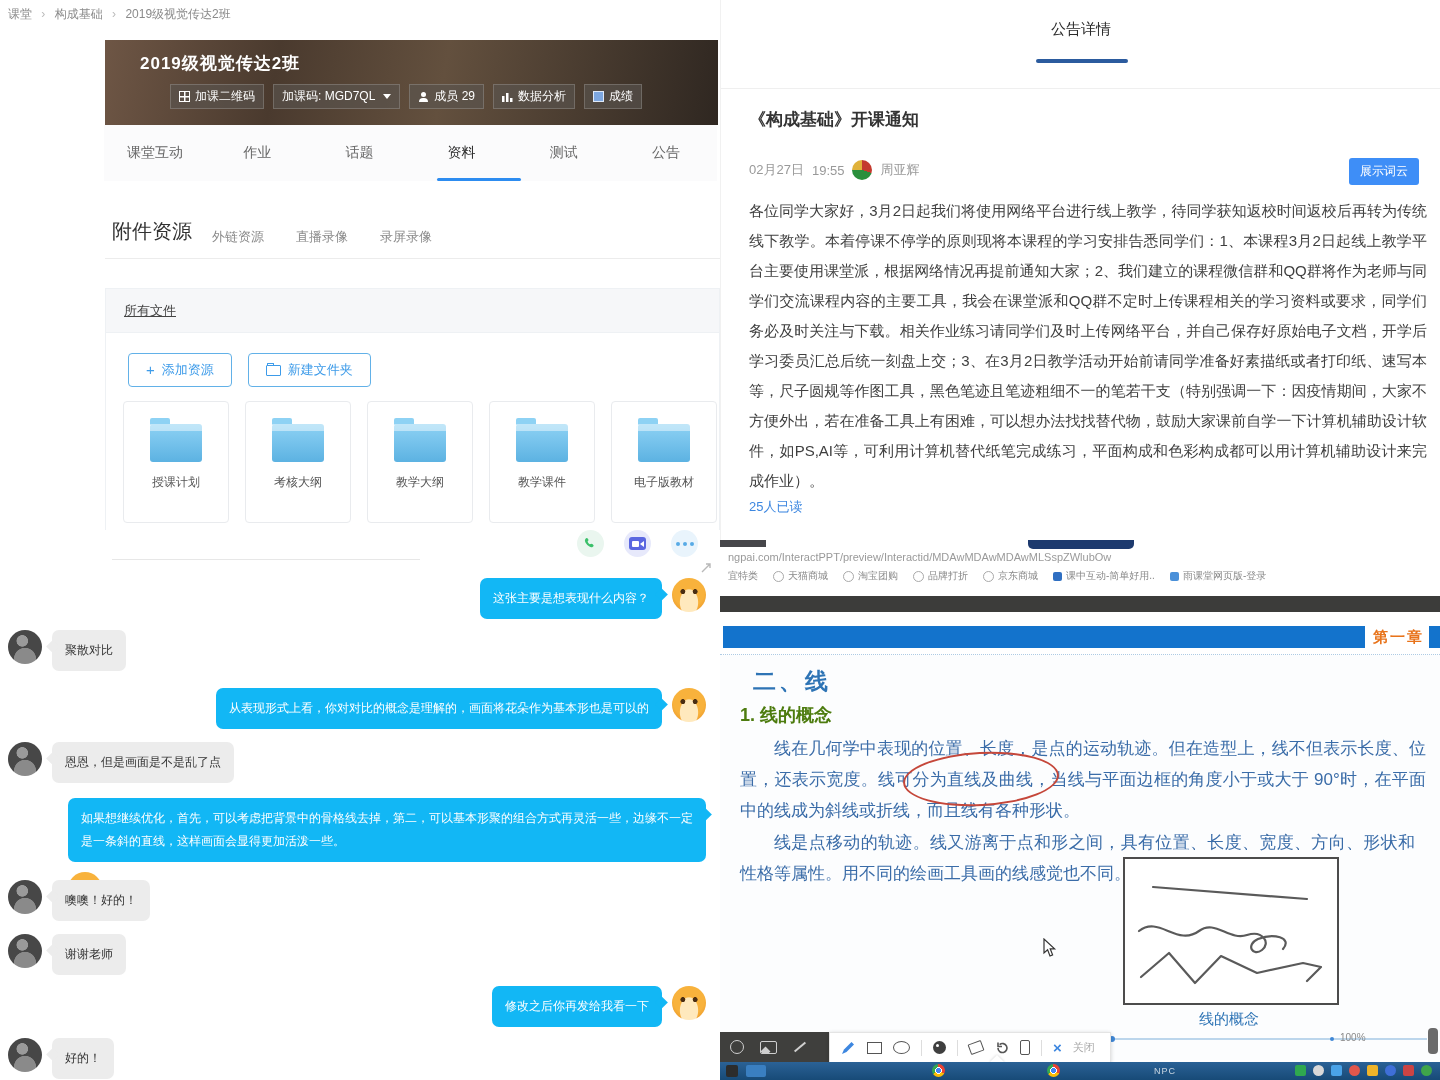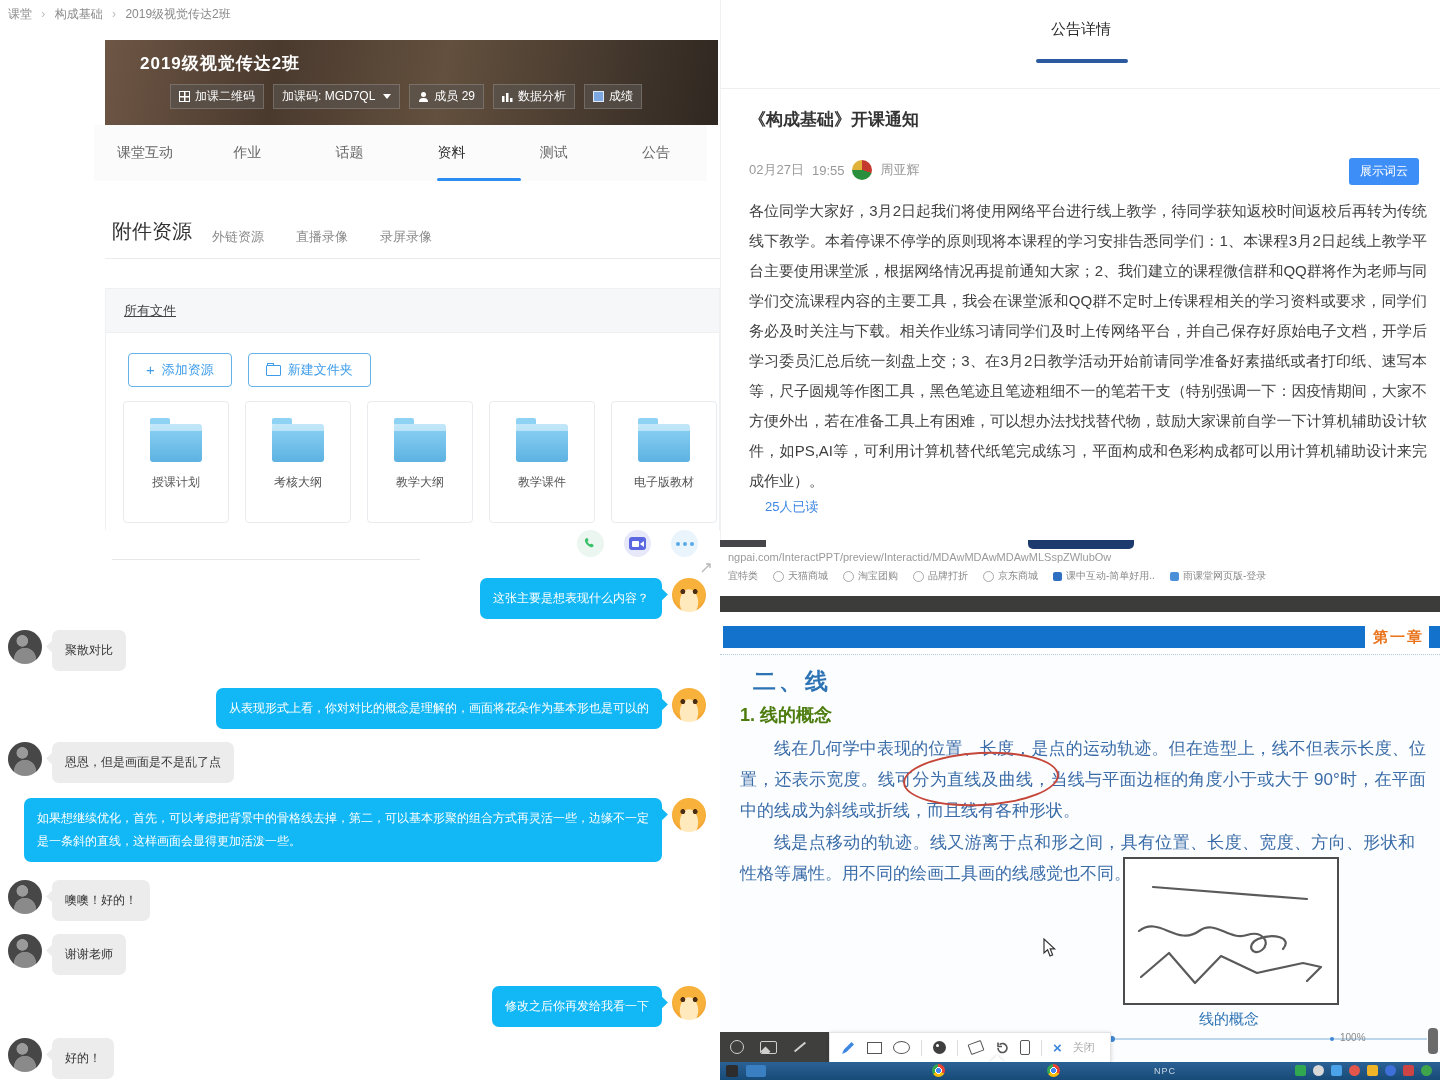--- a/index.html
+++ b/index.html
@@ -16,21 +16,21 @@
   .hdr-btns{position:absolute;left:35px;top:44px;display:flex;gap:9px;margin-left:30px;}
   .hbtn{display:inline-flex;align-items:center;gap:5px;background:rgba(90,85,80,.62);
         border:1px solid rgba(255,255,255,.18);color:#fff;font-size:12px;padding:3px 8px;}
   .qr-ic{width:9px;height:9px;border:1px solid #fff;
         background:linear-gradient(#fff,#fff) center/1.5px 100% no-repeat,linear-gradient(#fff,#fff) center/100% 1.5px no-repeat;}
   .caret{width:0;height:0;border-left:4px solid transparent;border-right:4px solid transparent;border-top:5px solid #fff;margin-left:3px;}
   .person-ic{position:relative;width:11px;height:10px;}
   .person-ic::before{content:"";position:absolute;left:3px;top:0;width:5px;height:5px;border-radius:50%;background:#fff;}
   .person-ic::after{content:"";position:absolute;left:1px;bottom:0;width:9px;height:4px;border-radius:4px 4px 0 0;background:#fff;}
   .grade-ic{width:9px;height:9px;background:#7da7e0;border:1px solid #dfe9f8;}
-  .card-tabs{left:94px;top:125px;width:613px;height:56px;background:#fbfbfc;display:flex;}
+  .card-tabs{left:104px;top:125px;width:613px;height:56px;background:#fbfbfc;display:flex;}
   .card-tabs .tab{flex:1;display:flex;align-items:center;justify-content:center;font-size:14px;color:#666;cursor:pointer;}
   .card-tabs .tab.active{color:#2d2d2d;}
   .tab-underline{left:437px;top:178px;width:84px;height:3px;background:#2d8cf0;border-radius:2px;}
   .sec-title{left:112px;top:218px;font-size:20px;color:#333;}
   .sec-tabs{left:212px;top:228px;display:flex;gap:32px;font-size:13px;color:#8a8a8a;}
   .hdiv{height:1px;background:#ececec;}
   .files-panel{left:105px;top:288px;width:613px;height:241px;border:1px solid #eef1f4;background:#fff;}
   .files-head{height:43px;line-height:43px;background:#f6f7f9;border-bottom:1px solid #eef1f4;padding-left:18px;font-size:13px;color:#444;text-decoration:underline;}
   .file-btns{position:absolute;left:22px;top:64px;display:flex;gap:16px;}
   .obtn{display:inline-flex;align-items:center;gap:7px;border:1px solid #62b1e8;color:#3d9be9;
@@ -81,21 +81,21 @@
   
   .q-ann{left:720px;top:0;width:720px;height:540px;background:#fff;border-left:1px solid #f1f1f1;}
   .ann-tab{position:absolute;left:0;top:20px;width:100%;text-align:center;font-size:15px;color:#2b2b2b;cursor:pointer;}
   .ann-underline{position:absolute;left:315px;top:59px;width:92px;height:4px;background:#2b5b9e;border-radius:2px;}
   .ann-div{position:absolute;left:0;top:88px;width:720px;height:1px;background:#efefef;}
   .ann-title{position:absolute;left:28px;top:108px;font-size:17px;font-weight:bold;color:#333;}
   .ann-meta{position:absolute;left:28px;top:160px;display:flex;align-items:center;gap:8px;font-size:13px;color:#999;}
   .mini-ava{width:20px;height:20px;border-radius:50%;background:conic-gradient(#c43a2e 0 30%,#2a8f3c 30% 75%,#e0b23a 75% 100%);}
   .wc-btn{position:absolute;right:22px;top:158px;background:#3e8ef7;color:#fff;font-size:12px;padding:5px 11px;border-radius:3px;cursor:pointer;}
   .ann-body{position:absolute;left:28px;top:196px;width:678px;font-size:15px;line-height:30px;color:#3f3f3f;text-align:justify;}
-  .ann-read{position:absolute;left:44px;top:498px;font-size:13px;color:#3d87e0;cursor:pointer;}
+  .ann-read{position:absolute;left:28px;top:498px;font-size:13px;color:#3d87e0;cursor:pointer;}
 
   
   .q-screen{left:720px;top:540px;width:720px;height:540px;background:#fff;overflow:hidden;}
   .tab-frag1{left:0;top:0;width:46px;height:7px;background:#46464a;}
   .tab-frag2{left:308px;top:0;width:106px;height:9px;background:#1d3a6e;border-radius:0 0 5px 5px;}
   .url-row{left:8px;top:11px;font-size:11px;color:#9a9a9a;}
   .bm-row{left:8px;top:29px;display:flex;gap:15px;align-items:flex-start;font-size:10px;color:#8a8a8a;}
   .bm{display:inline-flex;align-items:center;gap:4px;cursor:pointer;}
   .bm .g{width:9px;height:9px;border-radius:50%;border:1px solid #a9a9a9;}
   .bm .sq1{width:9px;height:9px;background:#2f6fc2;border-radius:2px;}
@@ -274,21 +274,21 @@
       <span class="bub l">聚散对比</span>
     </div>
     <div class="msg right" style="top:158px;">
       <span class="bub r">从表现形式上看，你对对比的概念是理解的，画面将花朵作为基本形也是可以的</span>
       <span class="avatar monkey"></span>
     </div>
     <div class="msg left" style="top:212px;">
       <span class="avatar gray"></span>
       <span class="bub l">恩恩，但是画面是不是乱了点</span>
     </div>
-    <div class="msg right" style="top:268px;">
+    <div class="msg right" style="top:268px;flex-direction:column;">
       <span class="bub r">如果想继续优化，首先，可以考虑把背景中的骨格线去掉，第二，可以基本形聚的组合方式再灵活一些，边缘不一定是一条斜的直线，这样画面会显得更加活泼一些。</span>
       <span class="avatar monkey"></span>
     </div>
     <div class="msg left" style="top:350px;">
       <span class="avatar gray"></span>
       <span class="bub l">噢噢！好的！</span>
     </div>
     <div class="msg left" style="top:404px;">
       <span class="avatar gray"></span>
       <span class="bub l">谢谢老师</span>

